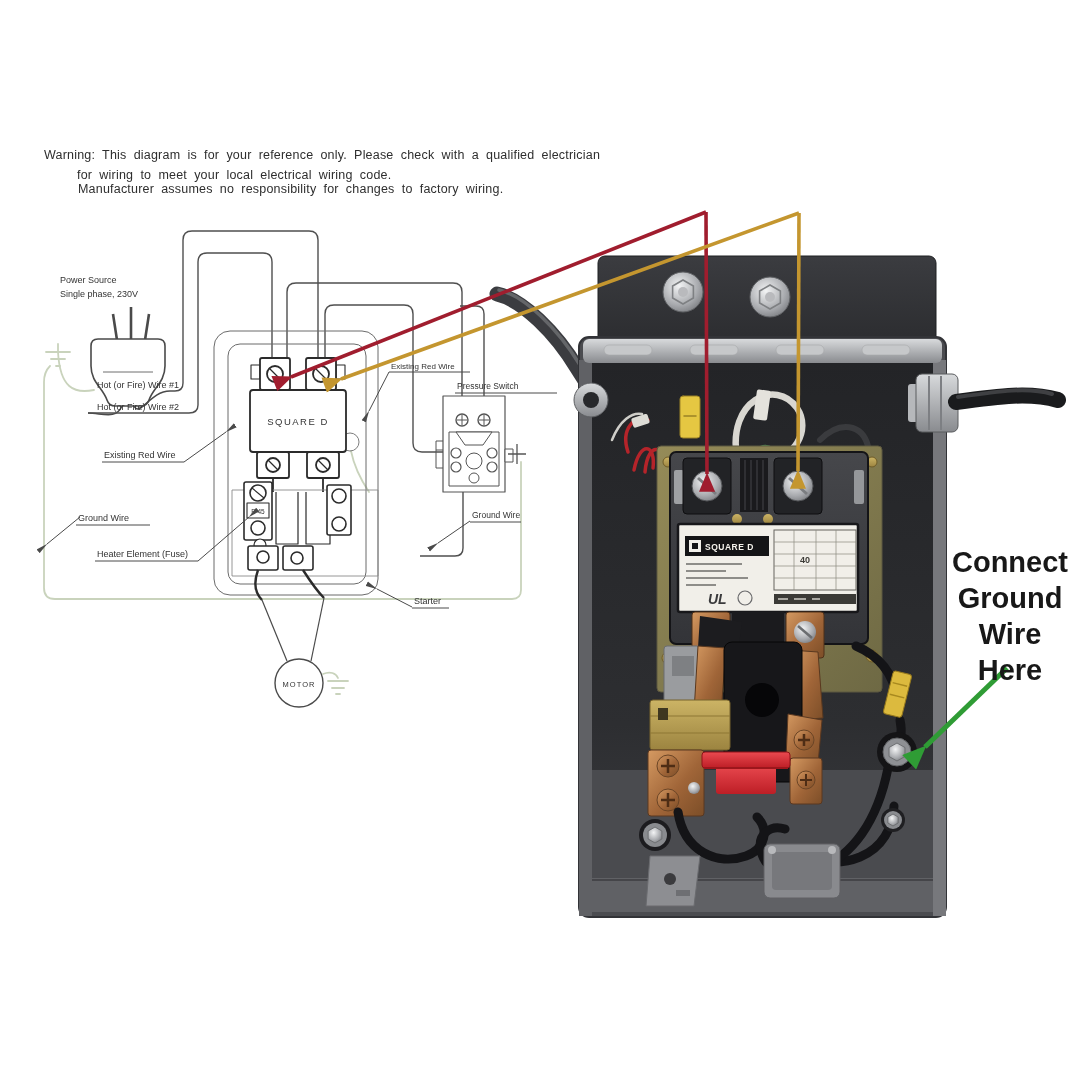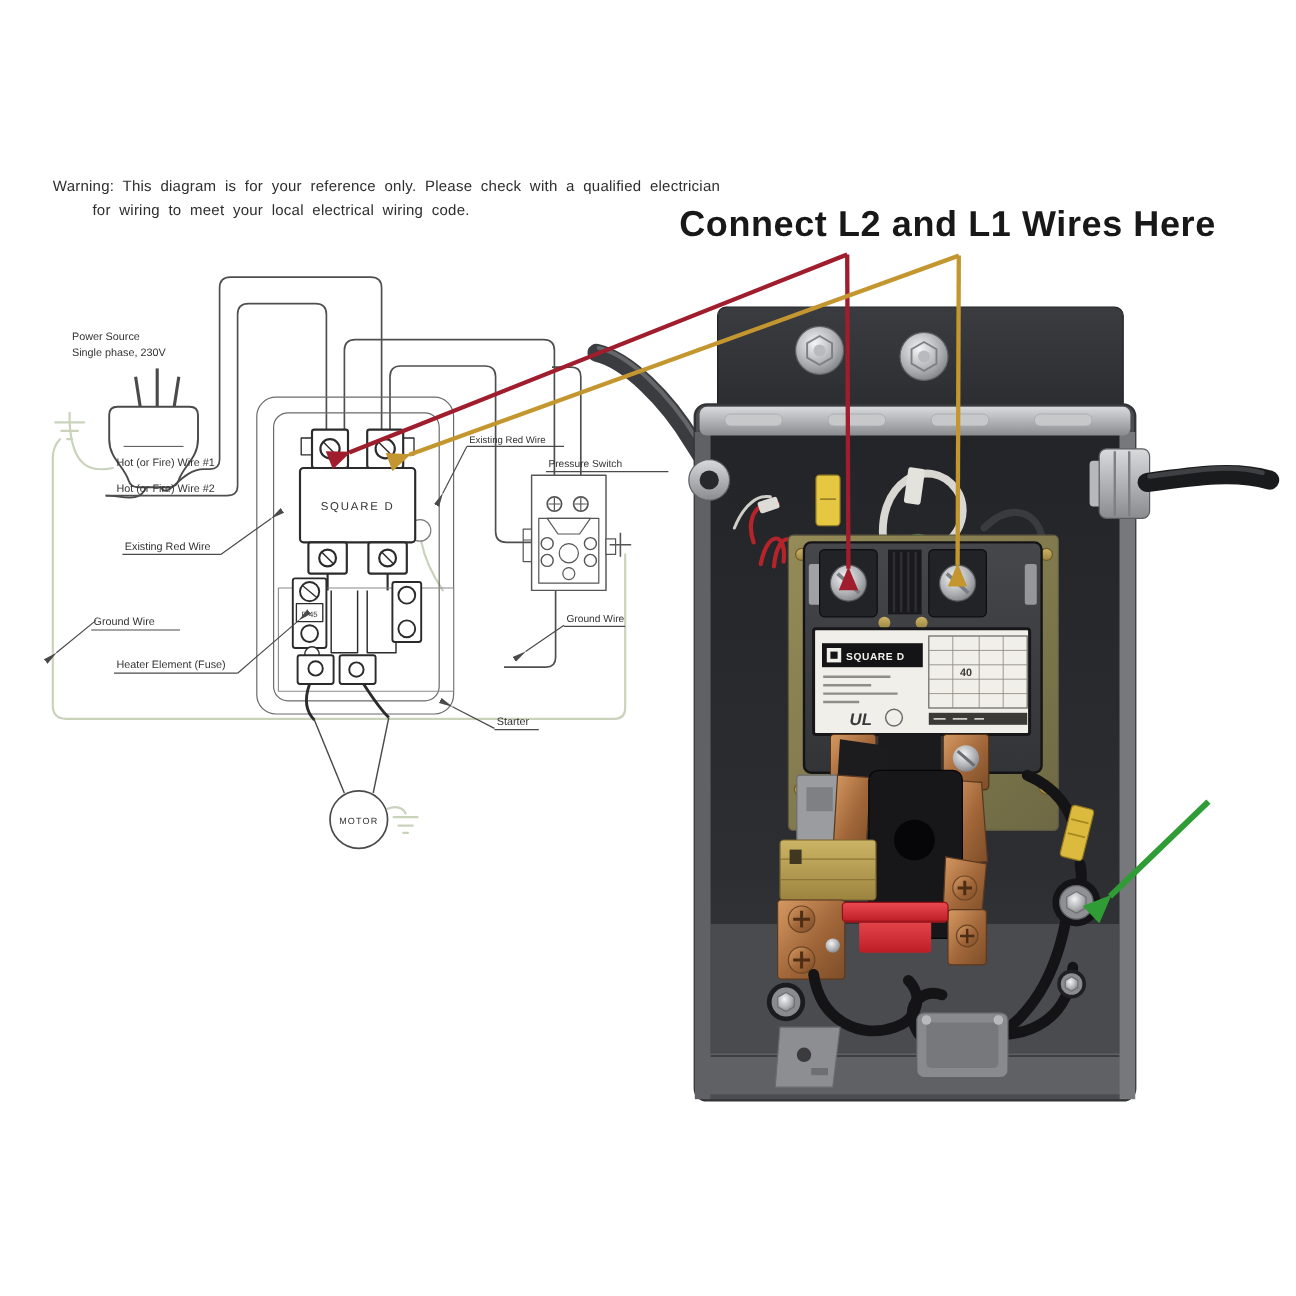--- a/index.html
+++ b/index.html
@@ -425,17 +425,23 @@
       <path d="M799,213 L341,379" marker-end="url(#m-gold)"></path>
       <path d="M799,213 L798,471" marker-end="url(#m-gold)"></path>
     </g>
     <g fill="none" stroke-width="5" stroke="#2F9C35">
       <path d="M1007,668 L925,747" marker-end="url(#m-green)"></path>
     </g>
   </svg>
 
   <div class="warn-line" id="warn1">Warning: This diagram is for your reference only. Please check with a qualified electrician</div>
   <div class="warn-line" id="warn2">for wiring to meet your local electrical wiring code.</div>
-
-  <div id="main-title">Connect L2 and L1 Wires Here</div>
-
+  <div class="warn-line" id="warn3">Manufacturer assumes no responsibility for changes to factory wiring.</div>
+
+
+  <div id="ground-note">
+    <div>Connect</div>
+    <div>Ground</div>
+    <div>Wire</div>
+    <div>Here</div>
+  </div>
 
 </div>
 
 </body></html>

